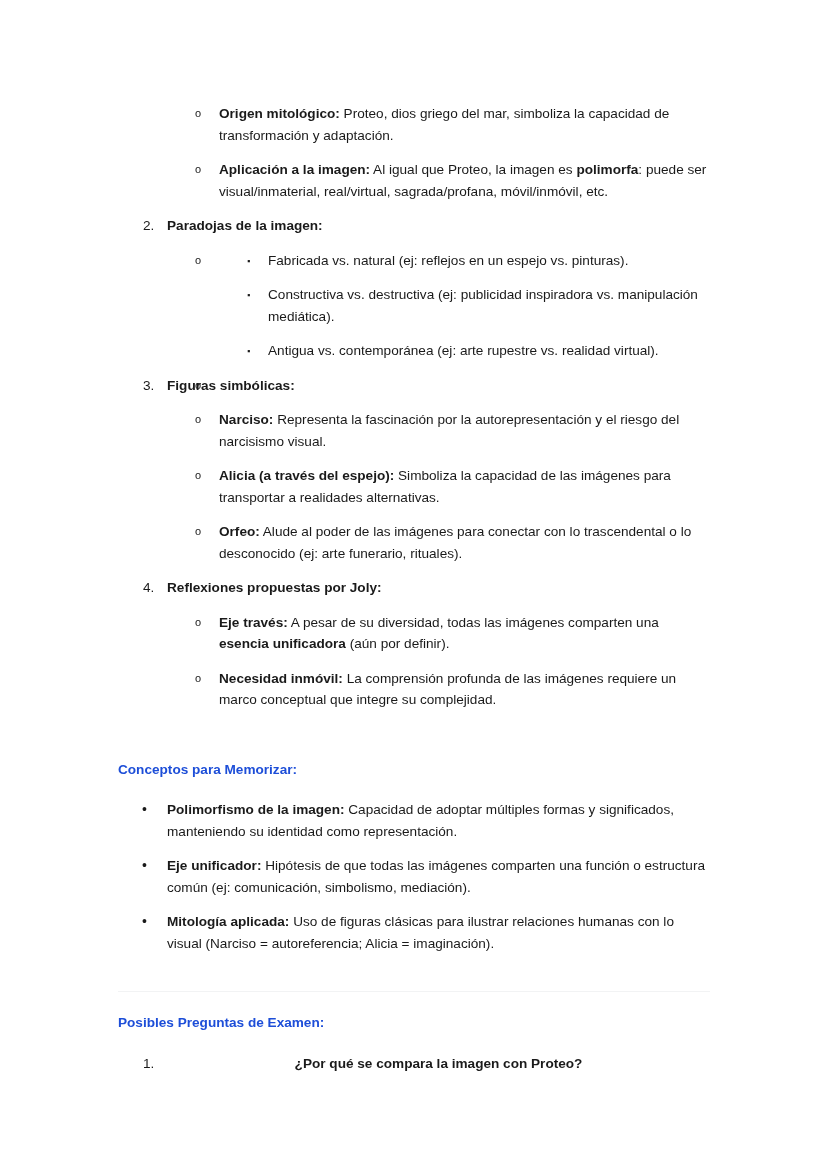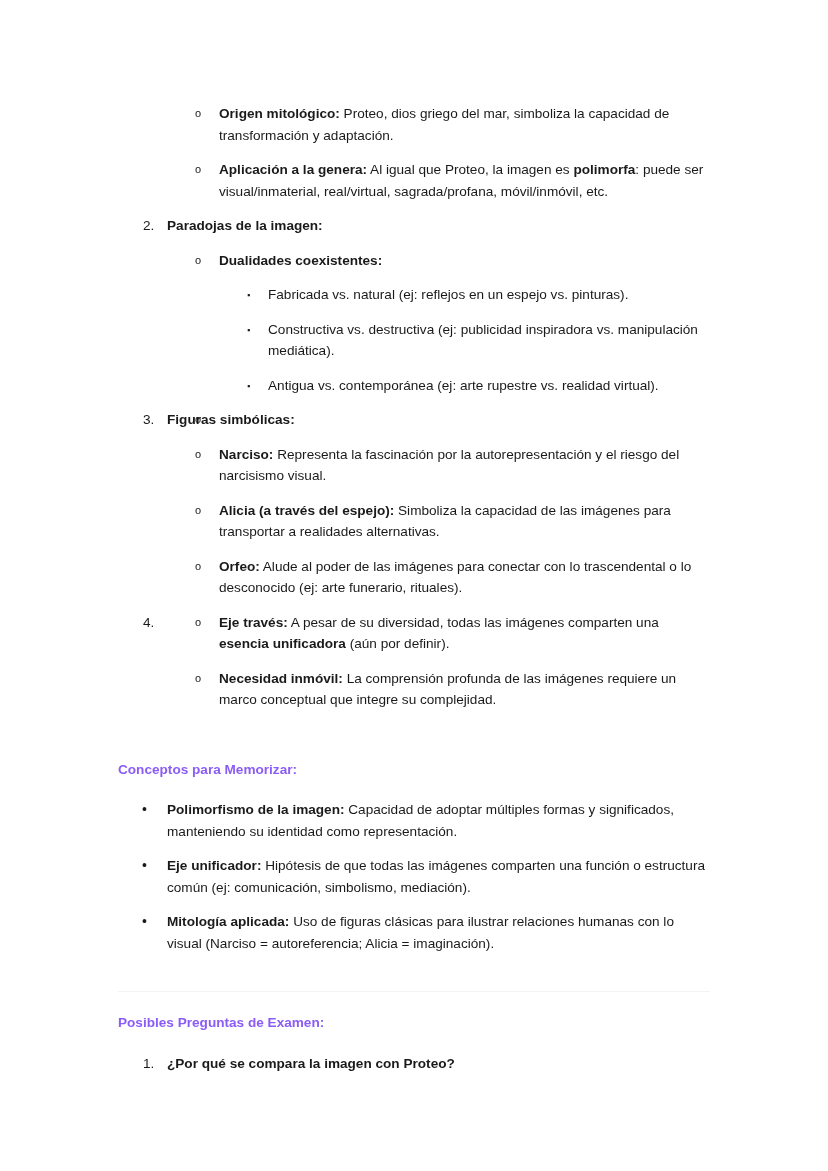--- a/index.html
+++ b/index.html
@@ -49,20 +49,21 @@
     text-align: left;
     white-space: pre;
   }
 
   .txt {
     display: block;
   }
 
   b, .b {
     font-weight: 700;
+    text-align: center;
   }
 
   
   .lvl-num {
     padding-left: 167px;
     padding-right: 118px;
     margin-top: 13px;
     margin-bottom: 13px;
   }
   .lvl-num > .marker {
@@ -110,21 +111,21 @@
     font-size: 14px;
   }
 
   
   .section-head {
     padding-left: 118px;
     padding-right: 118px;
     font-size: 13.6px;
     line-height: 21.5px;
     font-weight: 700;
-    color: #8b5cf6;
+    color: #1d4ed8;
   }
 
   .gap-before-concepts { height: 35px; }
   .gap-after-head      { height: 6px; }
   .gap-before-rule     { height: 24px; }
   .gap-after-rule      { height: 20px; }
 
   
   .rule {
     margin: 0 auto 0 118px;
@@ -140,29 +141,28 @@
 <div class="page">
   <div class="content">
 
     <div id="outline-root">
         <div class="row lvl-circ">
           <span class="marker">o</span>
           <span class="txt"><b>Origen mitológico:</b><span> Proteo, dios griego del mar, simboliza la capacidad de transformación y adaptación.</span></span>
         </div>
         <div class="row lvl-circ">
           <span class="marker">o</span>
-          <span class="txt"><b>Aplicación a la genera:</b><span> Al igual que Proteo, la imagen es </span><b>polimorfa</b><span>: puede ser visual/inmaterial, real/virtual, sagrada/profana, móvil/inmóvil, etc.</span></span>
+          <span class="txt"><b>Aplicación a la imagen:</b><span> Al igual que Proteo, la imagen es </span><b>polimorfa</b><span>: puede ser visual/inmaterial, real/virtual, sagrada/profana, móvil/inmóvil, etc.</span></span>
         </div>
         <div class="row lvl-num">
           <span class="marker">2.</span>
           <span class="txt"><b>Paradojas de la imagen:</b></span>
         </div>
         <div class="row lvl-circ">
           <span class="marker">o</span>
-          <span class="txt"><b>Dualidades coexistentes:</b></span>
         </div>
         <div class="row lvl-sq">
           <span class="marker">▪</span>
           <span class="txt"><span>Fabricada vs. natural (ej: reflejos en un espejo vs. pinturas).</span></span>
         </div>
         <div class="row lvl-sq">
           <span class="marker">▪</span>
           <span class="txt"><span>Constructiva vs. destructiva (ej: publicidad inspiradora vs. manipulación mediática).</span></span>
         </div>
         <div class="row lvl-sq">
@@ -183,20 +183,21 @@
         <div class="row lvl-circ">
           <span class="marker">o</span>
           <span class="txt"><b>Alicia (a través del espejo):</b><span> Simboliza la capacidad de las imágenes para transportar a realidades alternativas.</span></span>
         </div>
         <div class="row lvl-circ">
           <span class="marker">o</span>
           <span class="txt"><b>Orfeo:</b><span> Alude al poder de las imágenes para conectar con lo trascendental o lo desconocido (ej: arte funerario, rituales).</span></span>
         </div>
         <div class="row lvl-num">
           <span class="marker">4.</span>
+          <span class="txt"><b>Reflexiones propuestas por Joly:</b></span>
         </div>
         <div class="row lvl-circ">
           <span class="marker">o</span>
           <span class="txt"><b>Eje través:</b><span> A pesar de su diversidad, todas las imágenes comparten una </span><b>esencia unificadora</b><span> (aún por definir).</span></span>
         </div>
         <div class="row lvl-circ">
           <span class="marker">o</span>
           <span class="txt"><b>Necesidad inmóvil:</b><span> La comprensión profunda de las imágenes requiere un marco conceptual que integre su complejidad.</span></span>
         </div>
       </div>

